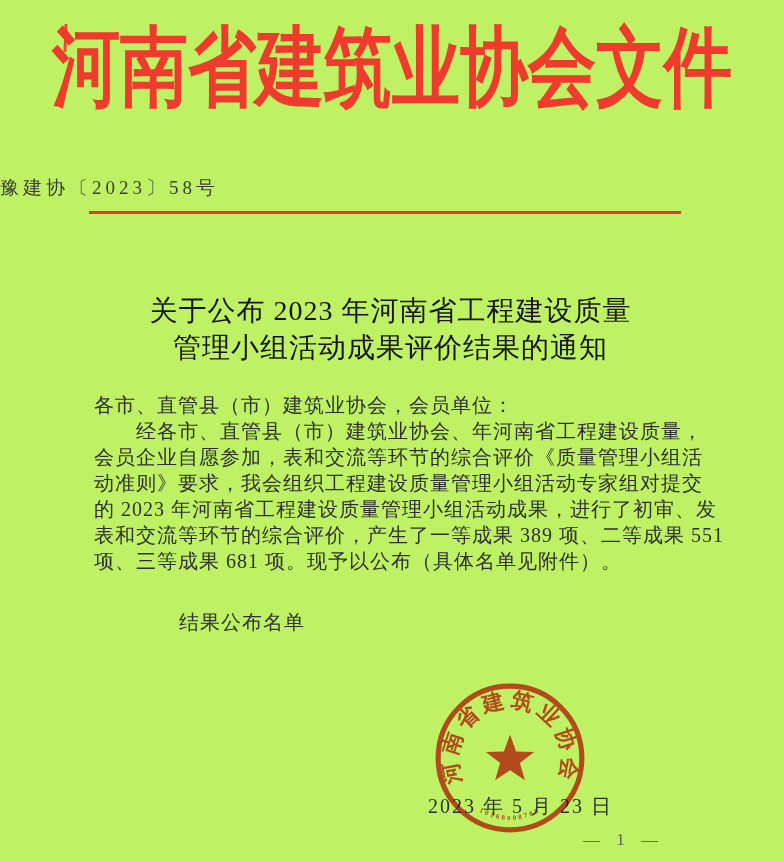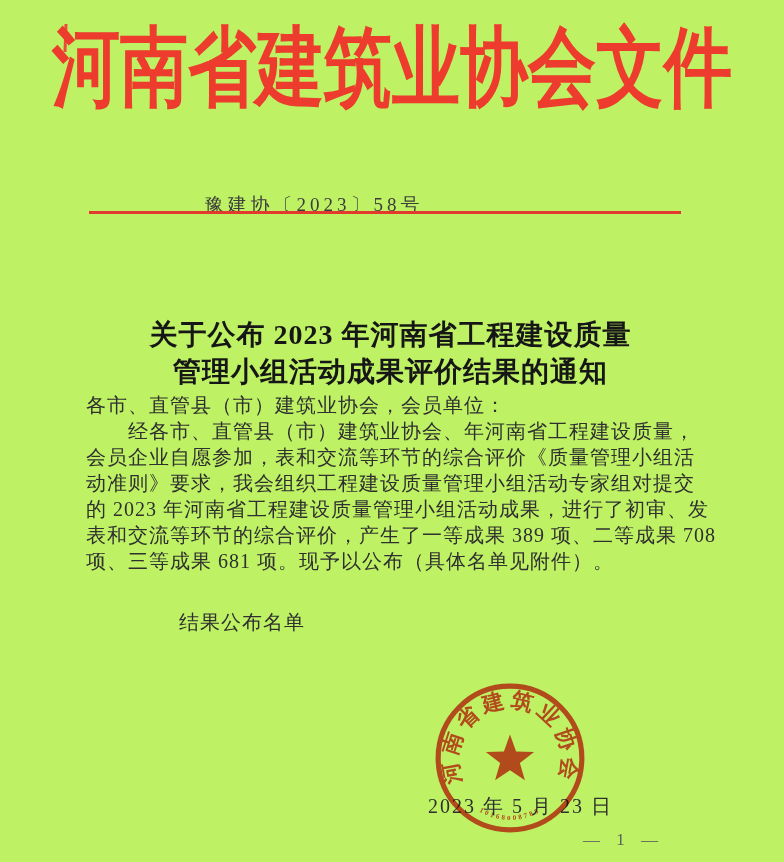--- a/index.html
+++ b/index.html
@@ -22,50 +22,48 @@
     font-weight: bold;
     line-height: 1;
     letter-spacing: 0px;
     transform: scaleY(1.28);
     transform-origin: center top;
     white-space: nowrap;
   }
 
   .doc-number {
     position: absolute;
-    top: 192px; left: 0; width: 628px;
-    text-align: center;
+    top: 175px; left: 0; width: 628px;
     color: #3c3c3c;
     font-size: 19px;
     letter-spacing: 4px;
     white-space: nowrap;
   }
 
   .red-rule {
     position: absolute;
     top: 211px; left: 89px;
     width: 592px; height: 3px;
     background: #e23a2c;
   }
 
   .doc-title {
     position: absolute;
     top: 292px; left: 0; width: 781px;
     text-align: center;
     color: #161616;
     font-size: 28px;
-    font-weight: bold;
+    font-weight: normal;
     line-height: 37px;
     letter-spacing: 1px;
-    margin-top: 24px;
   }
 
   .body-text {
     position: absolute;
-    top: 392px; left: 86px;
+    top: 392px; left: 94px;
     width: 618px;
     color: #2f2f2f;
     font-size: 20px;
     line-height: 26px;
     letter-spacing: 1px;
   }
   .body-line { white-space: nowrap; }
 
   .attachment {
     position: absolute;
@@ -137,21 +135,21 @@
       <div class="title-line">关于公布 2023 年河南省工程建设质量</div>
       <div class="title-line">管理小组活动成果评价结果的通知</div>
     </div>
 
   <div class="body-text">
       <div class="body-line">各市、直管县（市）建筑业协会，会员单位：</div>
       <div class="body-line">　　经各市、直管县（市）建筑业协会、年河南省工程建设质量，</div>
       <div class="body-line">会员企业自愿参加，表和交流等环节的综合评价《质量管理小组活</div>
       <div class="body-line">动准则》要求，我会组织工程建设质量管理小组活动专家组对提交</div>
       <div class="body-line">的 2023 年河南省工程建设质量管理小组活动成果，进行了初审、发</div>
-      <div class="body-line">表和交流等环节的综合评价，产生了一等成果 389 项、二等成果 708</div>
+      <div class="body-line">表和交流等环节的综合评价，产生了一等成果 389 项、二等成果 551</div>
       <div class="body-line">项、三等成果 681 项。现予以公布（具体名单见附件）。</div>
     </div>
 
   <div class="attachment">
     <div class="attachment-line2">结果公布名单</div>
   </div>
 
   <div class="issue-date">2023 年 5 月 23 日</div>
 
   <div class="seal">

